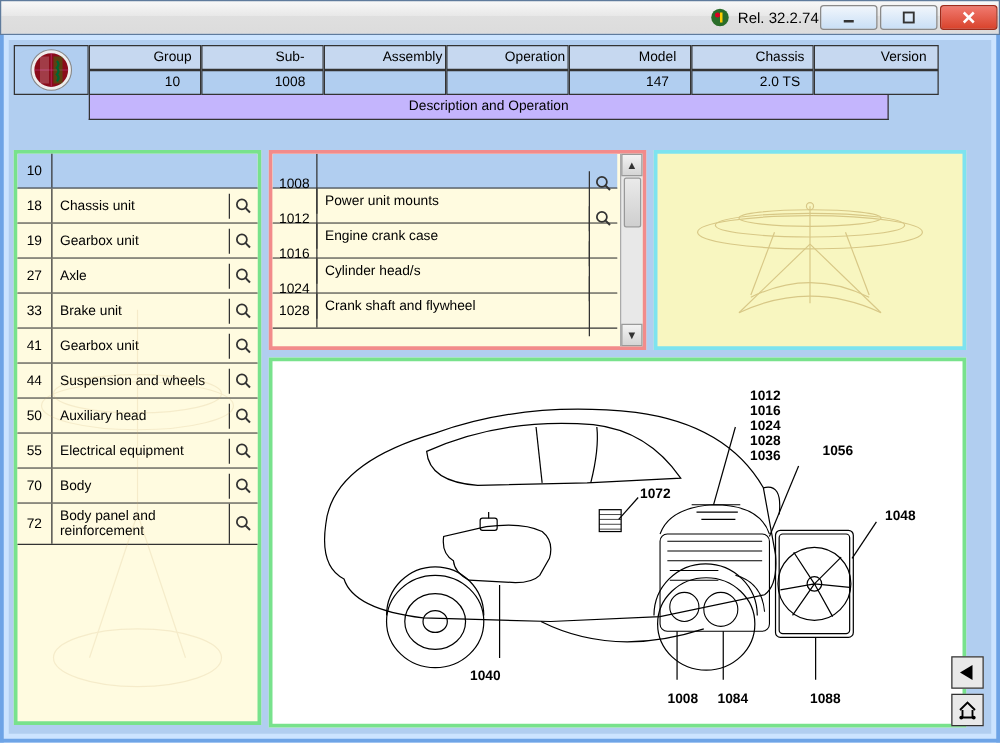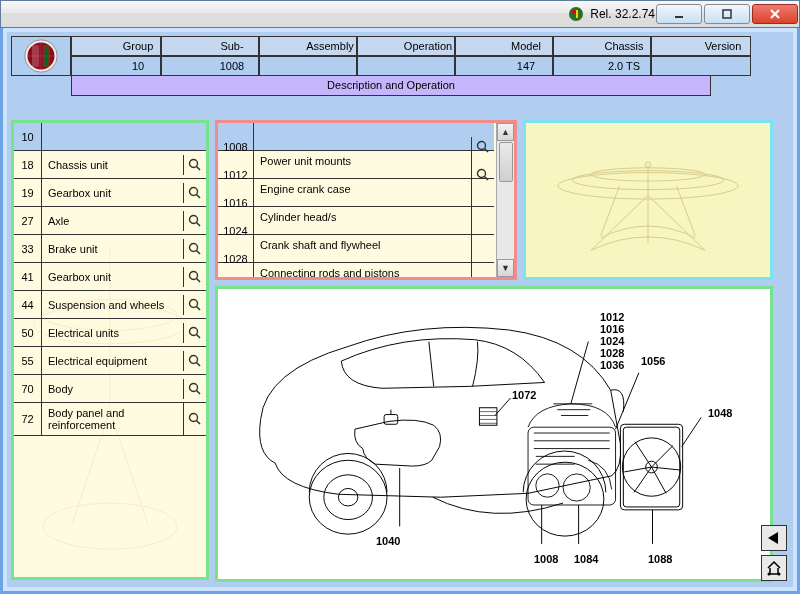--- a/index.html
+++ b/index.html
@@ -206,21 +206,21 @@
             <div class="label">Suspension and wheels</div>
             <div class="mag">
               <svg width="14" height="14" viewBox="0 0 14 14">
                 <circle cx="5.5" cy="5.5" r="4" fill="none" stroke="#333" stroke-width="1.4"></circle>
                 <line x1="8.5" y1="8.5" x2="12" y2="12" stroke="#333" stroke-width="1.6"></line>
               </svg>
             </div>
           </div>
           <div class="gl-row">
             <div class="code">50</div>
-            <div class="label">Electrical units</div>
+            <div class="label">Auxiliary head</div>
             <div class="mag">
               <svg width="14" height="14" viewBox="0 0 14 14">
                 <circle cx="5.5" cy="5.5" r="4" fill="none" stroke="#333" stroke-width="1.4"></circle>
                 <line x1="8.5" y1="8.5" x2="12" y2="12" stroke="#333" stroke-width="1.6"></line>
               </svg>
             </div>
           </div>
           <div class="gl-row">
             <div class="code">55</div>
             <div class="label">Electrical equipment</div>
@@ -281,21 +281,20 @@
             <div class="label">Cylinder head/s</div>
             <div class="mag"></div>
           </div>
           <div class="sl-row">
             <div class="code">1024</div>
             <div class="label">Crank shaft and flywheel</div>
             <div class="mag"></div>
           </div>
           <div class="sl-row">
             <div class="code">1028</div>
-            <div class="label">Connecting rods and pistons</div>
             <div class="mag"></div>
           </div>
         </div>
     <div class="scrollbar">
       <div class="sb-btn">▲</div>
       <div class="sb-thumb"></div>
       <div class="sb-btn" style="position:absolute;bottom:0;">▼</div>
     </div>
   </div>
 
@@ -375,21 +374,21 @@
           <path d="M395 100 q16 -4 13 22"></path>
           <path d="M212 210 q 60 30 134 6"></path>
         </g>
       </svg>
       
       <div class="callout" style="left:378px; top:18px;">1012</div>
       <div class="callout" style="left:378px; top:30px;">1016</div>
       <div class="callout" style="left:378px; top:42px;">1024</div>
       <div class="callout" style="left:378px; top:54px;">1028</div>
       <div class="callout" style="left:378px; top:66px;">1036</div>
-      <div class="callout" style="left:419px; top:62px;">1056</div>
+      <div class="callout" style="left:436px; top:62px;">1056</div>
       <div class="callout" style="left:290px; top:96px;">1072</div>
       <div class="callout" style="left:486px; top:114px;">1048</div>
       <div class="callout" style="left:154px; top:242px;">1040</div>
       <div class="callout" style="left:312px; top:260px;">1008</div>
       <div class="callout" style="left:352px; top:260px;">1084</div>
       <div class="callout" style="left:426px; top:260px;">1088</div>
     </div>
   </div>
 
   <div class="navbtn" style="right:6px; bottom:36px;">

